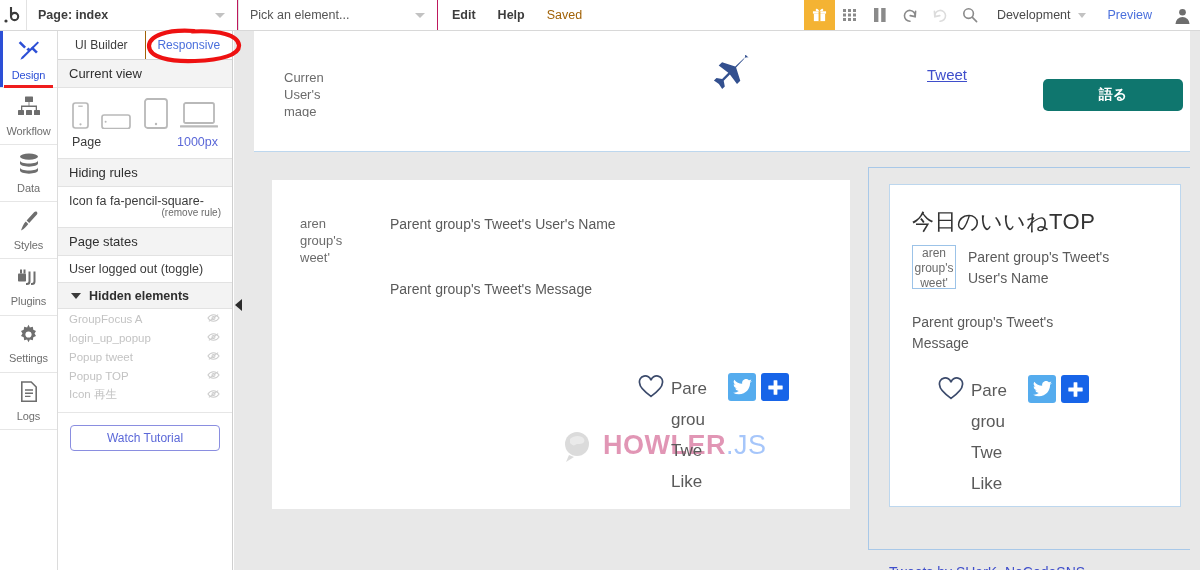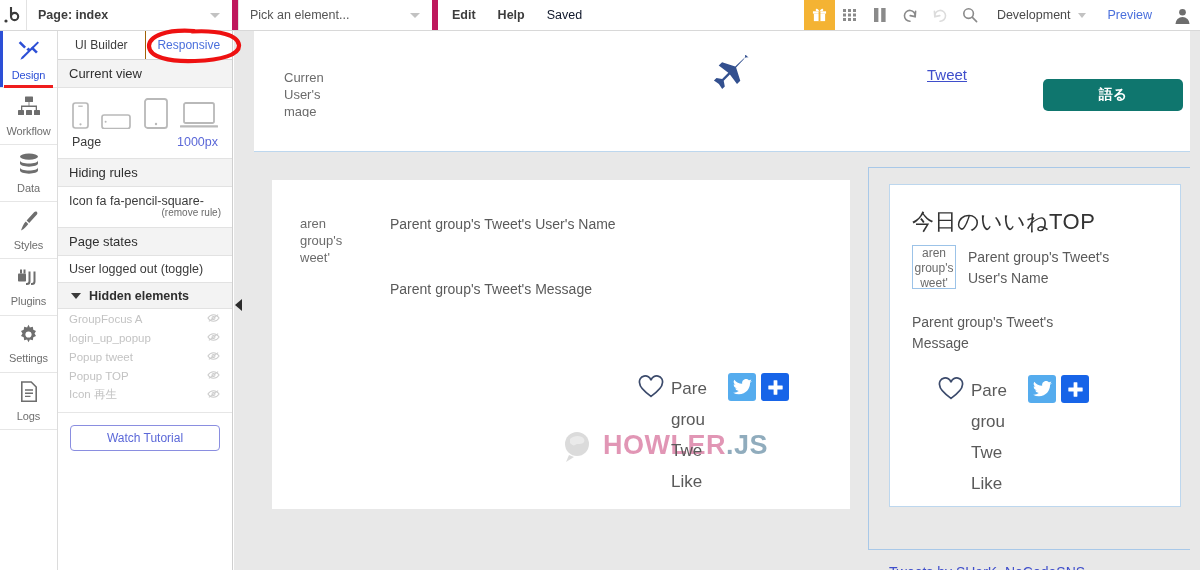--- a/index.html
+++ b/index.html
@@ -18,33 +18,33 @@
     display: flex; align-items: stretch;
   }
   .logo-cell {
     width: 26px; display: flex; align-items: center; justify-content: center;
     color: #3b3b3b;
   }
   .logo-cell svg { display: block; }
   .tb-select {
     position: relative; height: 100%;
     display: flex; align-items: center;
-    border-left: 1px solid #e2e2e2; border-right: 6px solid #be185d;
+    border-left: 1px solid #e2e2e2; border-right: 1px solid #be185d;
     padding: 0 8px 0 11px; color: #3d3d3d; font-size: 12.5px;
   }
   .tb-select.page-select { width: 212px; font-weight: bold; }
   .tb-select.elem-select { width: 200px; color: #555; }
   .tb-select .caret {
     position: absolute; right: 12px; top: 50%; margin-top: -2px;
     width: 0; height: 0; border-left: 5px solid transparent;
     border-right: 5px solid transparent; border-top: 5px solid #c2c2c2;
   }
   .tb-menu { display: flex; align-items: center; padding-left: 14px; gap: 22px; }
   .tb-menu .mi { font-size: 12.5px; font-weight: bold; color: #3d3d3d; }
-  .tb-menu .saved { font-size: 12.5px; color: #0f172a; font-weight: normal; }
+  .tb-menu .saved { font-size: 12.5px; color: #a16207; font-weight: normal; }
 
   .tb-right { margin-left: auto; display: flex; align-items: stretch; justify-content: space-between; }
   .tb-icon {
     width: 30px; display: flex; align-items: center; justify-content: center;
     color: #8a8a8a;
   }
   .tb-icon.gift { background: #f4b333; color: #fff; width: 31px; }
   .tb-icon.disabled { color: #dcdcdc; }
   .dev-drop {
     display: flex; align-items: center; gap: 7px; padding: 0 10px 0 12px;
@@ -171,21 +171,21 @@
     position: absolute; left: 28px; top: 35px; width: 50px; height: 48px;
     font-size: 13px; color: #6b6b6b; line-height: 17px; white-space: nowrap; overflow: hidden;
   }
   .mc-name { position: absolute; left: 118px; top: 36px; font-size: 14px; color: #5a5a5a; }
   .mc-msg  { position: absolute; left: 118px; top: 101px; font-size: 14px; color: #5a5a5a; }
   .watermark {
     position: absolute; left: 285px; top: 245px; display: flex; align-items: center;
     gap: 6px; opacity: .45; pointer-events: none;
   }
   .wm-text { font-size: 27px; font-weight: bold; color: #a3a3a3; letter-spacing: 0.5px; }
-  .wm-text span { font-weight: bold; color: #0c4a6e; }
+  .wm-text span { font-weight: normal; color: #3b82f6; }
 
   .likerow { position: absolute; left: 366px; top: 193px; display: flex; align-items: flex-start; }
   .heart { color: #3b4a6b; margin-top: 2px; }
   .like-txt {
     width: 52px; margin-left: 7px; font-size: 17px; color: #5a5a5a;
     line-height: 31px; overflow: hidden; white-space: nowrap;
   }
   .sq-btn {
     width: 28px; height: 28px; border-radius: 3px; display: flex;
     align-items: center; justify-content: center; color: #fff; margin-left: 5px;

